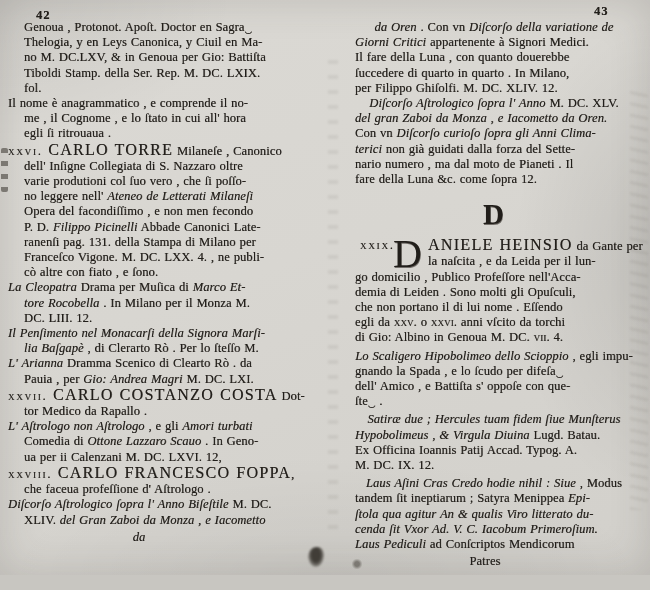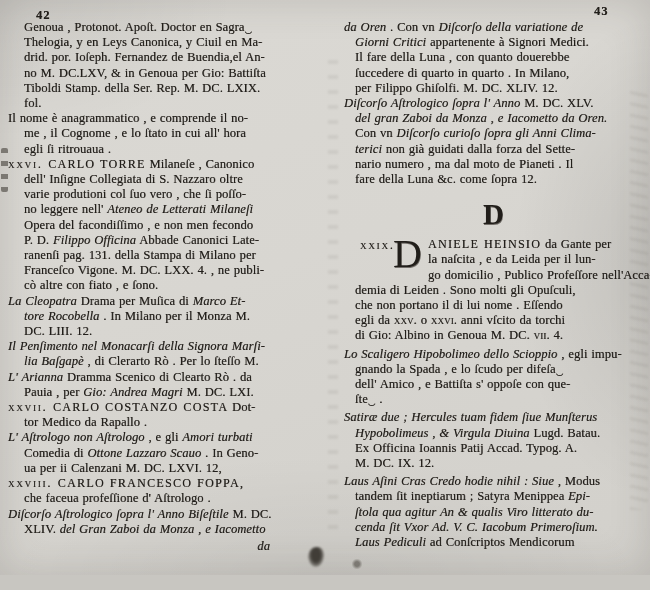--- a/index.html
+++ b/index.html
@@ -36,42 +36,42 @@
     letter-spacing:0.1px;word-spacing:0.6px;
     color:var(--ink);
     text-shadow:0.35px 0.35px 0.45px rgba(30,24,18,0.55);
   }
   .col.left{left:8px;width:320px;}
   .col.right{left:344px;width:300px;}
   .blk{margin:0;padding-left:16px;}
   .col.right .blk{padding-left:11px;}
   .line{display:block;white-space:nowrap;}
   .blk .line:first-child{margin-left:-16px;}
-  .col.right .blk .line:first-child{margin-left:-11px;}
+  .col.right .blk .line:first-child{margin-left:-11px;text-align:center;}
   .blk.flush .line:first-child{margin-left:0;}
   .blk.cont .line:first-child{margin-left:9px;}
   .blk.nohang .line:first-child{margin-left:0;}
   .it{font-style:italic;}
-  .caps{letter-spacing:1.3px;font-size:12px;}
+  .caps{letter-spacing:1.3px;font-size:16px;}
   .lbl{font-variant:small-caps;letter-spacing:1.8px;font-size:12.5px;}
   .smc{font-variant:small-caps;}
   .section-letter{
     text-align:center;font-size:29px;line-height:30px;font-weight:600;
     margin:12px 0 8px;letter-spacing:1px;
     text-shadow:0.5px 0.5px 0.6px rgba(30,24,18,0.55);
   }
   .blk.sp{margin-top:3px;}
   .entry29{position:relative;}
   .abs-label{position:absolute;left:16px;top:1px;}
   .dropcap{
     float:left;font-size:40px;line-height:31px;font-weight:500;
     margin:1px 6px 0 38px;
     text-shadow:0.6px 0.6px 0.6px rgba(30,24,18,0.55);
   }
-  .catchword{text-align:right;font-size:12.5px;margin-top:2px;}
+  .catchword{text-align:center;font-size:12.5px;margin-top:2px;}
   .col.left .catchword{padding-right:58px;}
   .col.right .catchword{padding-right:18px;}
   
   .smudge{position:absolute;pointer-events:none;}
   .edge-marks{
     left:1px;top:148px;width:7px;height:44px;
     background:repeating-linear-gradient(#3a362f 0 5px, transparent 5px 13px);
     opacity:0.55;filter:blur(0.6px);border-radius:2px;
   }
   .gutter-blot{
@@ -99,37 +99,36 @@
 <body style="--paper: #d8d6d1; --ink: #211e1a;">
 
 <div class="page">
   <div class="pagenum left">42</div>
   <div class="pagenum right">43</div>
 
   <div class="col left">
       <p class="blk flush">
         <span class="line"><span>Genoua , Protonot. Apoſt. Doctor en Sagra‿</span></span>
         <span class="line"><span>Thelogia, y en Leys Canonica, y Ciuil en Ma-</span></span>
-        <span class="line"><span>drid. por. Ioſeph. Fernandez de Buendia,el An-</span></span>
         <span class="line"><span>no M. DC.LXV, &amp; in Genoua per Gio: Battiſta</span></span>
         <span class="line"><span>Tiboldi Stamp. della Ser. Rep. M. DC. LXIX.</span></span>
         <span class="line"><span>fol.</span></span>
       </p>
       <p class="blk">
         <span class="line"><span>Il nome è anagrammatico , e comprende il no-</span></span>
         <span class="line"><span>me , il Cognome , e lo ſtato in cui all' hora</span></span>
         <span class="line"><span>egli ſi ritrouaua .</span></span>
       </p>
       <p class="blk">
         <span class="line"><span class="lbl">xxvi. </span><span class="caps">CARLO TORRE</span><span> Milaneſe , Canonico</span></span>
         <span class="line"><span>dell' Inſigne Collegiata di S. Nazzaro oltre</span></span>
         <span class="line"><span>varie produtioni col ſuo vero , che ſi poſſo-</span></span>
         <span class="line"><span>no leggere nell' </span><span class="it">Ateneo de Letterati Milaneſi</span></span>
         <span class="line"><span>Opera del facondiſſimo , e non men fecondo</span></span>
-        <span class="line"><span>P. D. </span><span class="it">Filippo Officina</span><span> Abbade Canonici Late-</span></span>
+        <span class="line"><span>P. D. </span><span class="it">Filippo Picinelli</span><span> Abbade Canonici Late-</span></span>
         <span class="line"><span>ranenſi pag. 131. della Stampa di Milano per</span></span>
         <span class="line"><span>Franceſco Vigone. M. DC. LXX. 4. , ne publi-</span></span>
         <span class="line"><span>cò altre con fiato , e ſono.</span></span>
       </p>
       <p class="blk">
         <span class="line"><span class="it">La Cleopatra</span><span> Drama per Muſica di </span><span class="it">Marco Et-</span></span>
         <span class="line"><span class="it">tore Rocobella</span><span> . In Milano per il Monza M.</span></span>
         <span class="line"><span>DC. LIII. 12.</span></span>
       </p>
       <p class="blk">
@@ -199,20 +198,21 @@
         <span class="line"><span>Ex Officina Ioannis Patij Accad. Typog. A.</span></span>
         <span class="line"><span>M. DC. IX. 12.</span></span>
       </p>
       <p class="blk sp">
         <span class="line"><span class="it">Laus Aſini Cras Credo hodie nihil : Siue</span><span> , Modus</span></span>
         <span class="line"><span>tandem ſit ineptiarum ; Satyra Menippea </span><span class="it">Epi-</span></span>
         <span class="line"><span class="it">ſtola qua agitur An &amp; qualis Viro litterato du-</span></span>
         <span class="line"><span class="it">cenda ſit Vxor Ad. V. C. Iacobum Primeroſium.</span></span>
         <span class="line"><span class="it">Laus Pediculi</span><span> ad Conſcriptos Mendicorum</span></span>
       </p>
+      <div class="catchword">Patres</div>
     </div>
 
   <div class="smudge edge-marks"></div>
   <div class="smudge gutter-blot"></div>
   <div class="smudge gutter-bleed"></div>
   <div class="smudge right-noise"></div>
   <div class="smudge bottom-speck"></div>
 </div>
 
 </body></html>

